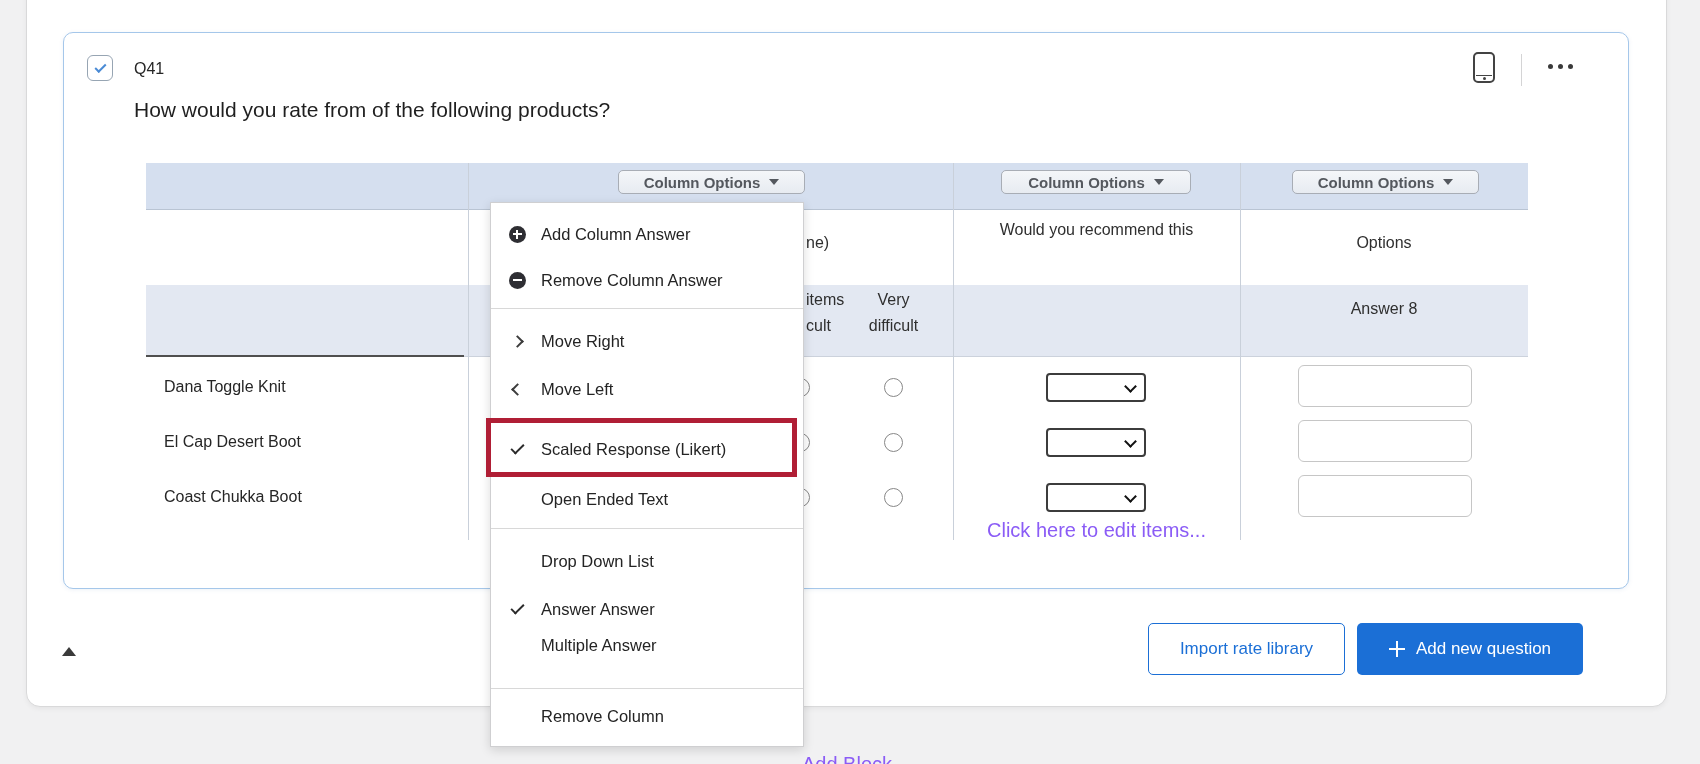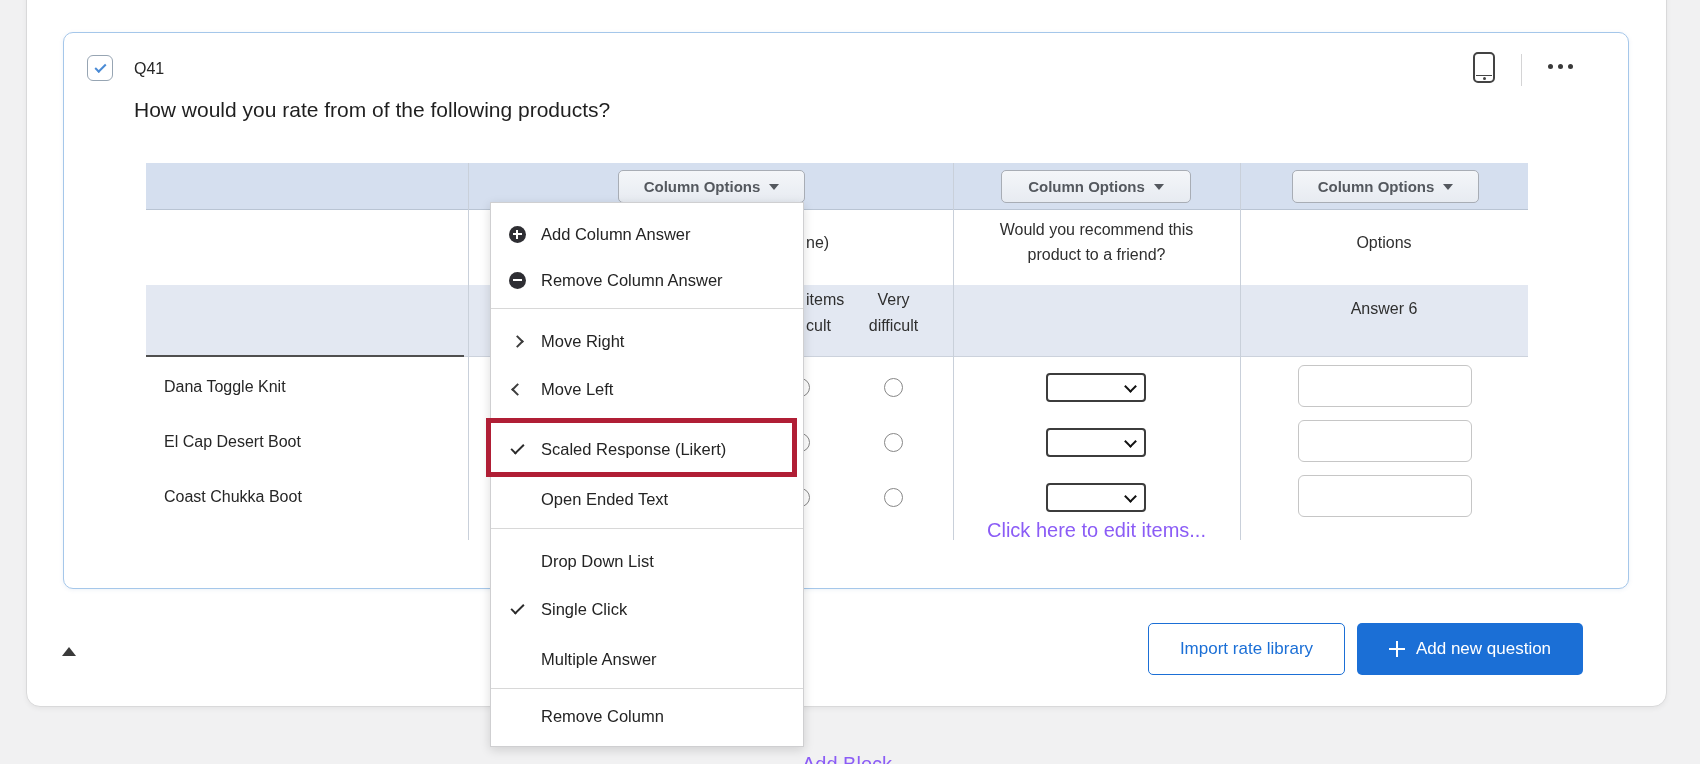--- a/index.html
+++ b/index.html
@@ -46,21 +46,21 @@
   .more-dots { left:1548px; top:64px; display:flex; gap:5px; cursor:pointer; }
   .more-dots i { width:5px; height:5px; border-radius:50%; background:#3a3a3a; }
 
   
   .t-row1 { left:146px; top:163px; width:1382px; height:47px; background:#d5dfef; border-bottom:1px solid #b9c4d3; }
   .t-row3 { left:146px; top:285px; width:1382px; height:72px; background:#e3e8f2; border-bottom:1px solid #ccd2dc; }
   .t-darkline { left:146px; top:355px; width:318px; border-top:2px solid #4f4f4f; }
   .t-vline { top:163px; width:1px; height:377px; background:#c9d0da; }
 
   .col-btn {
-    top:170px; height:33px;
+    top:170px; height:24px;
     background:linear-gradient(#f4f6f9,#e7ebf1);
     border:1px solid #a8adb5; border-radius:5px;
     display:flex; align-items:center; justify-content:center; gap:9px;
     font-size:15px; font-weight:bold; color:#54585e; cursor:pointer;
   }
   .caret-down { width:0; height:0; border-left:5px solid transparent;
     border-right:5px solid transparent; border-top:6px solid #54585e; }
 
   .cell-text { font-size:16px; color:#2f2f2f; }
   .center { text-align:center; }
@@ -173,33 +173,32 @@
     <span class="caret-down"></span>
   </div>
   <div class="abs col-btn" style="left:1292px;width:187px">
     <span>Column Options</span>
     <span class="caret-down"></span>
   </div>
 
   <div class="abs cell-text" style="left:806px;top:234px">ne)</div>
   <div class="abs cell-text center" style="left:953px;top:217px;width:287px;line-height:25px">
     <div>Would you recommend this</div>
-    <div>product to a friend?</div>
   </div>
   <div class="abs cell-text center" style="left:1240px;top:234px;width:288px">Options</div>
 
   <div class="abs cell-text" style="left:806px;top:287px;line-height:26px">
     <div>items</div>
     <div>cult</div>
   </div>
   <div class="abs cell-text center" style="left:856px;top:287px;width:75px;line-height:26px">
     <div>Very</div>
     <div>difficult</div>
   </div>
-  <div class="abs cell-text center" style="left:1240px;top:300px;width:288px">Answer 6</div>
+  <div class="abs cell-text center" style="left:1240px;top:300px;width:288px">Answer 8</div>
 
   <div class="abs row-label" style="top:378px">Dana Toggle Knit</div>
   <div class="abs row-label" style="top:433px">El Cap Desert Boot</div>
   <div class="abs row-label" style="top:488px">Coast Chukka Boot</div>
 
   <div class="abs radio" style="left:791px;top:378px"></div>
   <div class="abs radio" style="left:791px;top:433px"></div>
   <div class="abs radio" style="left:791px;top:488px"></div>
 
   <div class="abs radio" style="left:884px;top:378px"></div>
@@ -265,23 +264,23 @@
     </div>
     <div class="menu-sep" style="top:325px"></div>
     <div class="menu-item" style="top:335px">
       <span class="ico"></span>
       <span class="lbl">Drop Down List</span>
     </div>
     <div class="menu-item" style="top:383px">
       <span class="ico">
           <span class="checkmark"></span>
         </span>
-      <span class="lbl">Single Click</span>
-    </div>
-    <div class="menu-item" style="top:433px">
+      <span class="lbl">Answer Answer</span>
+    </div>
+    <div class="menu-item" style="top:419px">
       <span class="ico"></span>
       <span class="lbl">Multiple Answer</span>
     </div>
     <div class="menu-sep" style="top:485px"></div>
     <div class="menu-item" style="top:490px">
       <span class="ico"></span>
       <span class="lbl">Remove Column</span>
     </div>
   </div>
 

